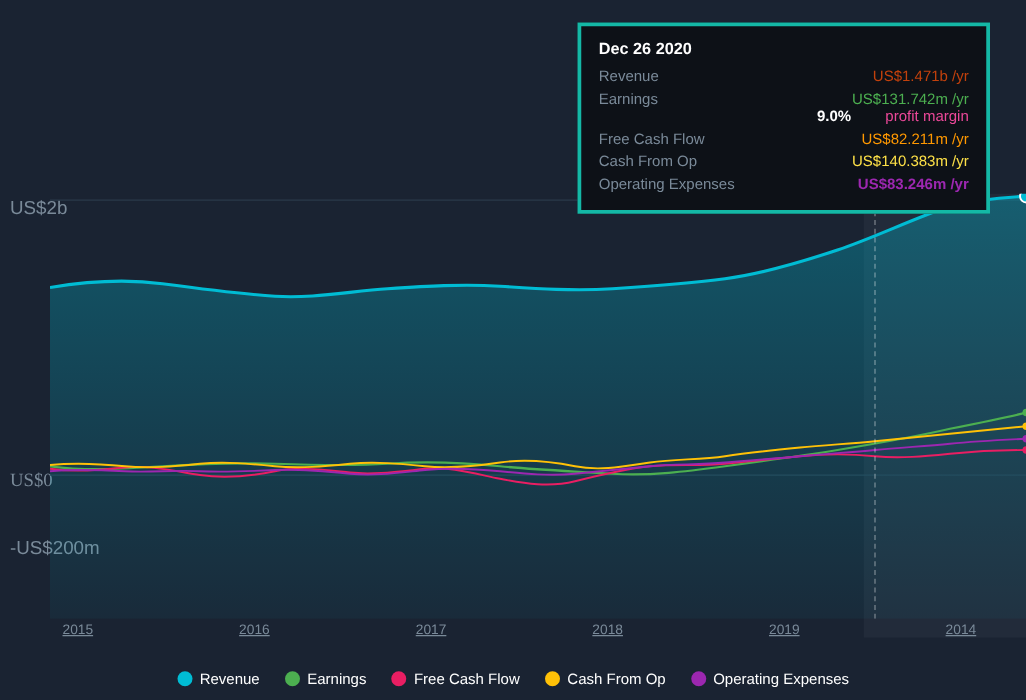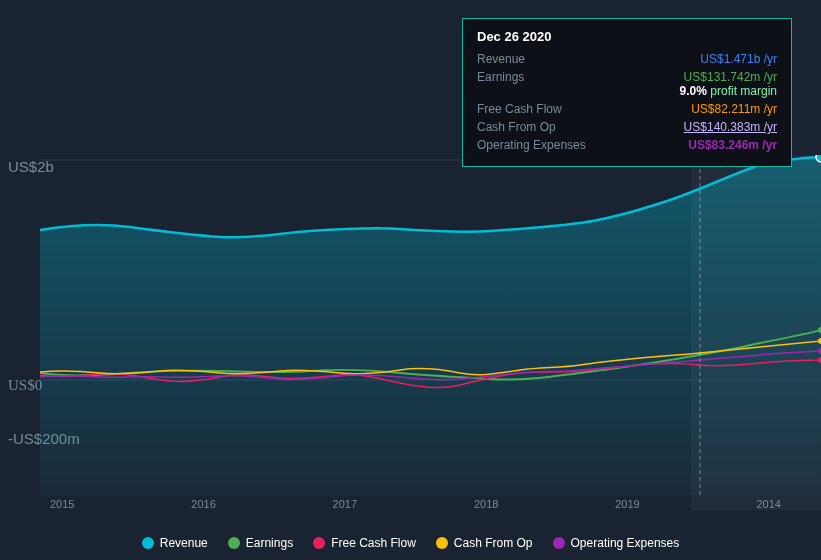--- a/index.html
+++ b/index.html
@@ -16,21 +16,21 @@
       position: absolute;
       top: 0; left: 0; right: 0; bottom: 0;
     }
 
     
     .tooltip-box {
       position: absolute;
       top: 18px;
       left: 462px;
       background: #0d1117;
-      border: 1px solid #14b8a6;
+      border: 3px solid #14b8a6;
       padding: 10px 14px;
       width: 330px;
       z-index: 10;
     }
 
     .tooltip-title {
       color: #ffffff;
       font-size: 13px;
       font-weight: bold;
       margin-bottom: 8px;
@@ -46,24 +46,24 @@
 
     .tooltip-label {
       color: #7a8a99;
       min-width: 130px;
     }
 
     .tooltip-value {
       text-align: right;
     }
 
-    .tooltip-value.cyan { color: #3b82f6; }
+    .tooltip-value.cyan { color: #c2410c; }
     .tooltip-value.green { color: #4caf50; text-align: right; }
     .tooltip-value.orange { color: #ff9800; }
-    .tooltip-value.yellow { color: #c4b5fd; text-decoration: underline; }
+    .tooltip-value.yellow { color: #fde047; }
     .tooltip-value.purple { color: #9c27b0; font-weight: bold; }
 
     
     .y-label {
       position: absolute;
       color: #7a8a99;
       font-size: 15px;
       left: 8px;
     }
 
@@ -114,20 +114,21 @@
       left: 0;
       right: 0;
       display: flex;
       justify-content: space-between;
       padding: 0 40px 0 50px;
     }
 
     .x-label {
       color: #7a8a99;
       font-size: 11px;
+      text-decoration: underline;
     }
   </style>
 </head>
 <body>
 
 <div class="chart-area">
 
   <div class="recent-shade"></div>
 
   <div class="tooltip-box">
@@ -136,21 +137,21 @@
     <div class="tooltip-row">
       <span class="tooltip-label">Revenue</span>
       <span class="tooltip-value cyan">US$1.471b /yr</span>
     </div>
 
     <div class="tooltip-row">
       <span class="tooltip-label">Earnings</span>
       <div style="text-align:right">
         <div class="tooltip-value green">US$131.742m /yr</div>
         <div style="font-size:12px; color:#fff;">
-          <strong>9.0%</strong> <span style="color:#86efac;">profit margin</span>
+          <strong>9.0%</strong> <span style="color:#ec4899;margin-left:24px;">profit margin</span>
         </div>
       </div>
     </div>
 
     <div class="tooltip-row">
       <span class="tooltip-label">Free Cash Flow</span>
       <span class="tooltip-value orange">US$82.211m /yr</span>
     </div>
 
     <div class="tooltip-row">

